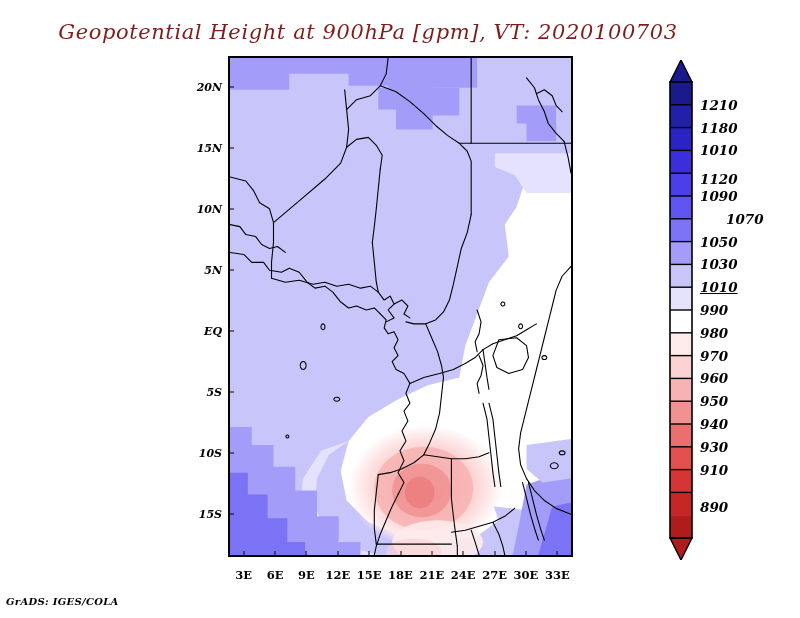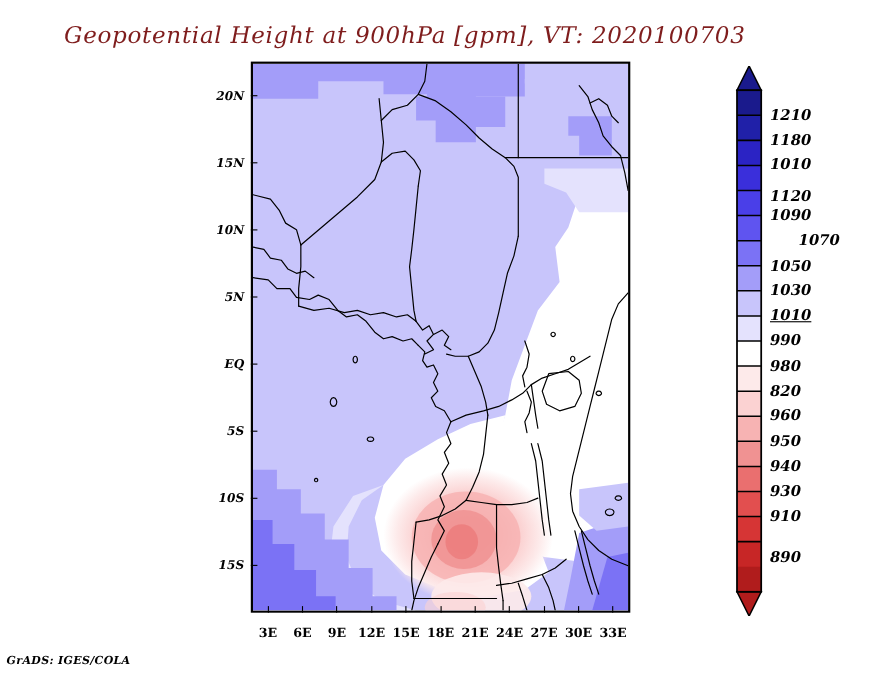--- a/index.html
+++ b/index.html
@@ -367,21 +367,21 @@
     <div class="cb-label" style="top: 67.6px;">1180</div>
     <div class="cb-label" style="top: 90.4px;">1010</div>
     <div class="cb-label" style="top: 119px;">1120</div>
     <div class="cb-label" style="top: 136px; text-align: right;">1090</div>
     <div class="cb-label" style="top: 158.8px; margin-left: 26px;">1070</div>
     <div class="cb-label" style="top: 181.6px;">1050</div>
     <div class="cb-label" style="top: 204.4px;">1030</div>
     <div class="cb-label" style="top: 227.2px; text-decoration: underline;">1010</div>
     <div class="cb-label" style="top: 250px;">990</div>
     <div class="cb-label" style="top: 272.8px;">980</div>
-    <div class="cb-label" style="top: 295.6px;">820</div>
+    <div class="cb-label" style="top: 295.6px;">970</div>
     <div class="cb-label" style="top: 318.4px;">960</div>
     <div class="cb-label" style="top: 341.2px;">950</div>
     <div class="cb-label" style="top: 364px;">940</div>
     <div class="cb-label" style="top: 386.8px;">930</div>
     <div class="cb-label" style="top: 409.6px;">910</div>
     <div class="cb-label" style="top: 447px;">890</div>
   </div>
 
 <div id="attribution">GrADS: IGES/COLA</div>
 

